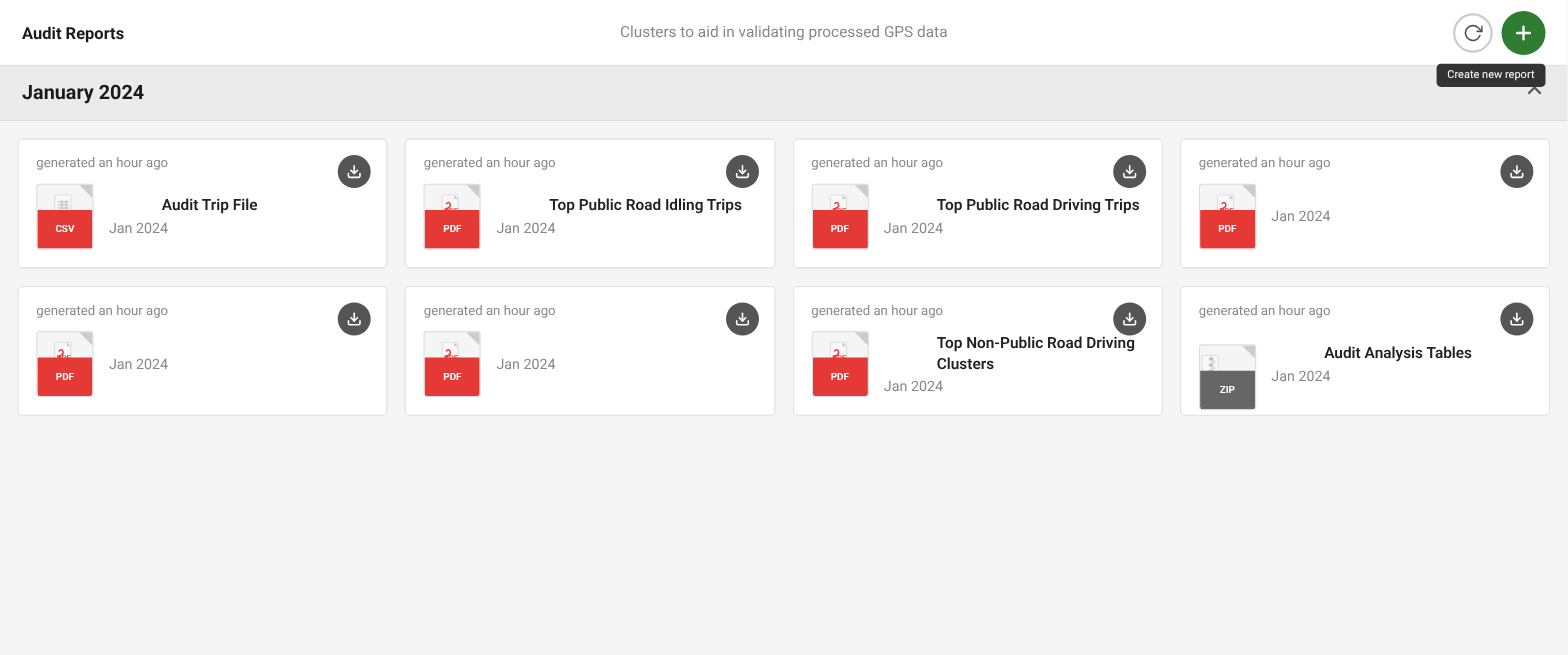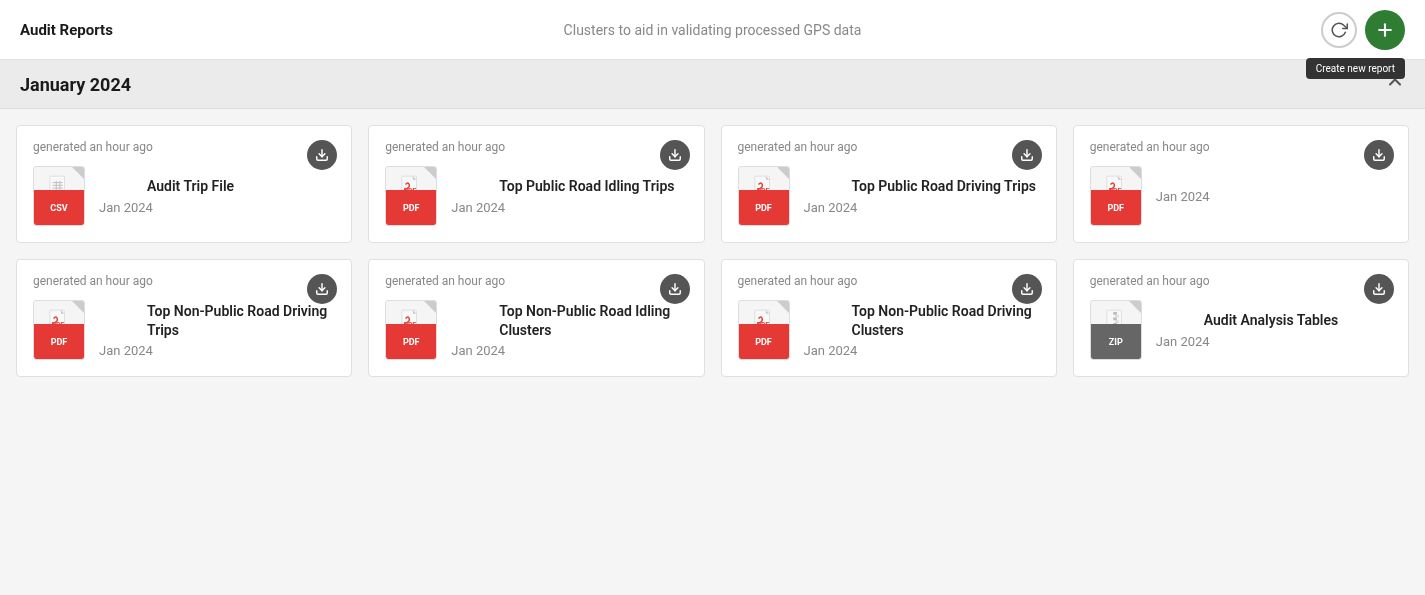--- a/index.html
+++ b/index.html
@@ -360,51 +360,49 @@
         <rect x="2" y="1" width="16" height="22" rx="1" fill="#f8f8f8" stroke="#ddd"></rect>
         <path d="M14 1 L18 5 L14 5 Z" fill="#ccc"></path>
         <text x="4" y="19" font-size="7" fill="#e53935" font-weight="700" font-family="Arial">PDF</text>
         <path d="M6 10 Q9 7 10 10 Q11 13 8 14 Q5 15 6 18" stroke="#e53935" stroke-width="1.5" fill="none"></path>
       </svg>
     </div>
           <div class="file-badge badge-pdf">PDF</div>
         </div>
       </div>
       <div class="card-info">
-        <div class="card-info-title">Top Non-Public Road Driving Trips</div>
-        <div class="card-info-date">Jan 2024</div>
-      </div>
-    </div>
-  </div>
-    <div class="card">
-    <div class="card-meta">generated an hour ago</div>
-    <div class="card-download">
-      <svg width="14" height="14" viewBox="0 0 24 24" fill="none" stroke="#fff" stroke-width="2.5" stroke-linecap="round" stroke-linejoin="round">
-        <path d="M21 15v4a2 2 0 0 1-2 2H5a2 2 0 0 1-2-2v-4"></path>
-        <polyline points="7 10 12 15 17 10"></polyline>
-        <line x1="12" y1="15" x2="12" y2="3"></line>
-      </svg>
-    </div>
-    <div class="card-body">
-      <div class="file-icon">
-        <div style="width:52px;height:60px;background:#f5f5f5;border:1px solid #ddd;border-radius:3px;display:flex;align-items:center;justify-content:center;flex-direction:column;position:relative;overflow:hidden;">
-          <div style="position:absolute;top:0;right:0;width:0;height:0;border-style:solid;border-width:0 12px 12px 0;border-color:transparent #ccc transparent transparent;"></div>
-          <div style="margin-top:-10px;">
-      <svg width="22" height="28" viewBox="0 0 24 30" fill="none">
-        <rect x="2" y="1" width="16" height="22" rx="1" fill="#f8f8f8" stroke="#ddd"></rect>
-        <path d="M14 1 L18 5 L14 5 Z" fill="#ccc"></path>
-        <text x="4" y="19" font-size="7" fill="#e53935" font-weight="700" font-family="Arial">PDF</text>
-        <path d="M6 10 Q9 7 10 10 Q11 13 8 14 Q5 15 6 18" stroke="#e53935" stroke-width="1.5" fill="none"></path>
-      </svg>
-    </div>
-          <div class="file-badge badge-pdf">PDF</div>
-        </div>
-      </div>
-      <div class="card-info">
-        <div class="card-info-title">Top Non-Public Road Idling Clusters</div>
+        <div class="card-info-date">Jan 2024</div>
+      </div>
+    </div>
+  </div>
+    <div class="card">
+    <div class="card-meta">generated an hour ago</div>
+    <div class="card-download">
+      <svg width="14" height="14" viewBox="0 0 24 24" fill="none" stroke="#fff" stroke-width="2.5" stroke-linecap="round" stroke-linejoin="round">
+        <path d="M21 15v4a2 2 0 0 1-2 2H5a2 2 0 0 1-2-2v-4"></path>
+        <polyline points="7 10 12 15 17 10"></polyline>
+        <line x1="12" y1="15" x2="12" y2="3"></line>
+      </svg>
+    </div>
+    <div class="card-body">
+      <div class="file-icon">
+        <div style="width:52px;height:60px;background:#f5f5f5;border:1px solid #ddd;border-radius:3px;display:flex;align-items:center;justify-content:center;flex-direction:column;position:relative;overflow:hidden;">
+          <div style="position:absolute;top:0;right:0;width:0;height:0;border-style:solid;border-width:0 12px 12px 0;border-color:transparent #ccc transparent transparent;"></div>
+          <div style="margin-top:-10px;">
+      <svg width="22" height="28" viewBox="0 0 24 30" fill="none">
+        <rect x="2" y="1" width="16" height="22" rx="1" fill="#f8f8f8" stroke="#ddd"></rect>
+        <path d="M14 1 L18 5 L14 5 Z" fill="#ccc"></path>
+        <text x="4" y="19" font-size="7" fill="#e53935" font-weight="700" font-family="Arial">PDF</text>
+        <path d="M6 10 Q9 7 10 10 Q11 13 8 14 Q5 15 6 18" stroke="#e53935" stroke-width="1.5" fill="none"></path>
+      </svg>
+    </div>
+          <div class="file-badge badge-pdf">PDF</div>
+        </div>
+      </div>
+      <div class="card-info">
         <div class="card-info-date">Jan 2024</div>
       </div>
     </div>
   </div>
     <div class="card">
     <div class="card-meta">generated an hour ago</div>
     <div class="card-download">
       <svg width="14" height="14" viewBox="0 0 24 24" fill="none" stroke="#fff" stroke-width="2.5" stroke-linecap="round" stroke-linejoin="round">
         <path d="M21 15v4a2 2 0 0 1-2 2H5a2 2 0 0 1-2-2v-4"></path>
         <polyline points="7 10 12 15 17 10"></polyline>
@@ -436,21 +434,21 @@
     <div class="card-meta">generated an hour ago</div>
     <div class="card-download">
       <svg width="14" height="14" viewBox="0 0 24 24" fill="none" stroke="#fff" stroke-width="2.5" stroke-linecap="round" stroke-linejoin="round">
         <path d="M21 15v4a2 2 0 0 1-2 2H5a2 2 0 0 1-2-2v-4"></path>
         <polyline points="7 10 12 15 17 10"></polyline>
         <line x1="12" y1="15" x2="12" y2="3"></line>
       </svg>
     </div>
     <div class="card-body">
       <div class="file-icon">
-        <div style="width:52px;height:60px;background:#f5f5f5;border:1px solid #ddd;border-radius:3px;display:flex;align-items:center;justify-content:center;flex-direction:column;position:relative;overflow:hidden;">
+        <div style="width:52px;height:60px;background:#f5f5f5;border:1px solid #ddd;border-radius:3px;display:flex;justify-content:center;flex-direction:column;position:relative;overflow:hidden;margin-top:12px;">
           <div style="position:absolute;top:0;right:0;width:0;height:0;border-style:solid;border-width:0 12px 12px 0;border-color:transparent #ccc transparent transparent;"></div>
           <div style="margin-top:-10px;">
       <svg width="22" height="28" viewBox="0 0 24 30" fill="none">
         <rect x="2" y="1" width="16" height="22" rx="1" fill="#f8f8f8" stroke="#ddd"></rect>
         <rect x="9" y="3" width="4" height="3" fill="#bbb"></rect>
         <rect x="9" y="9" width="4" height="3" fill="#bbb"></rect>
         <rect x="9" y="15" width="4" height="3" fill="#bbb"></rect>
         <rect x="11" y="6" width="4" height="3" fill="#ddd"></rect>
         <rect x="11" y="12" width="4" height="3" fill="#ddd"></rect>
       </svg>

